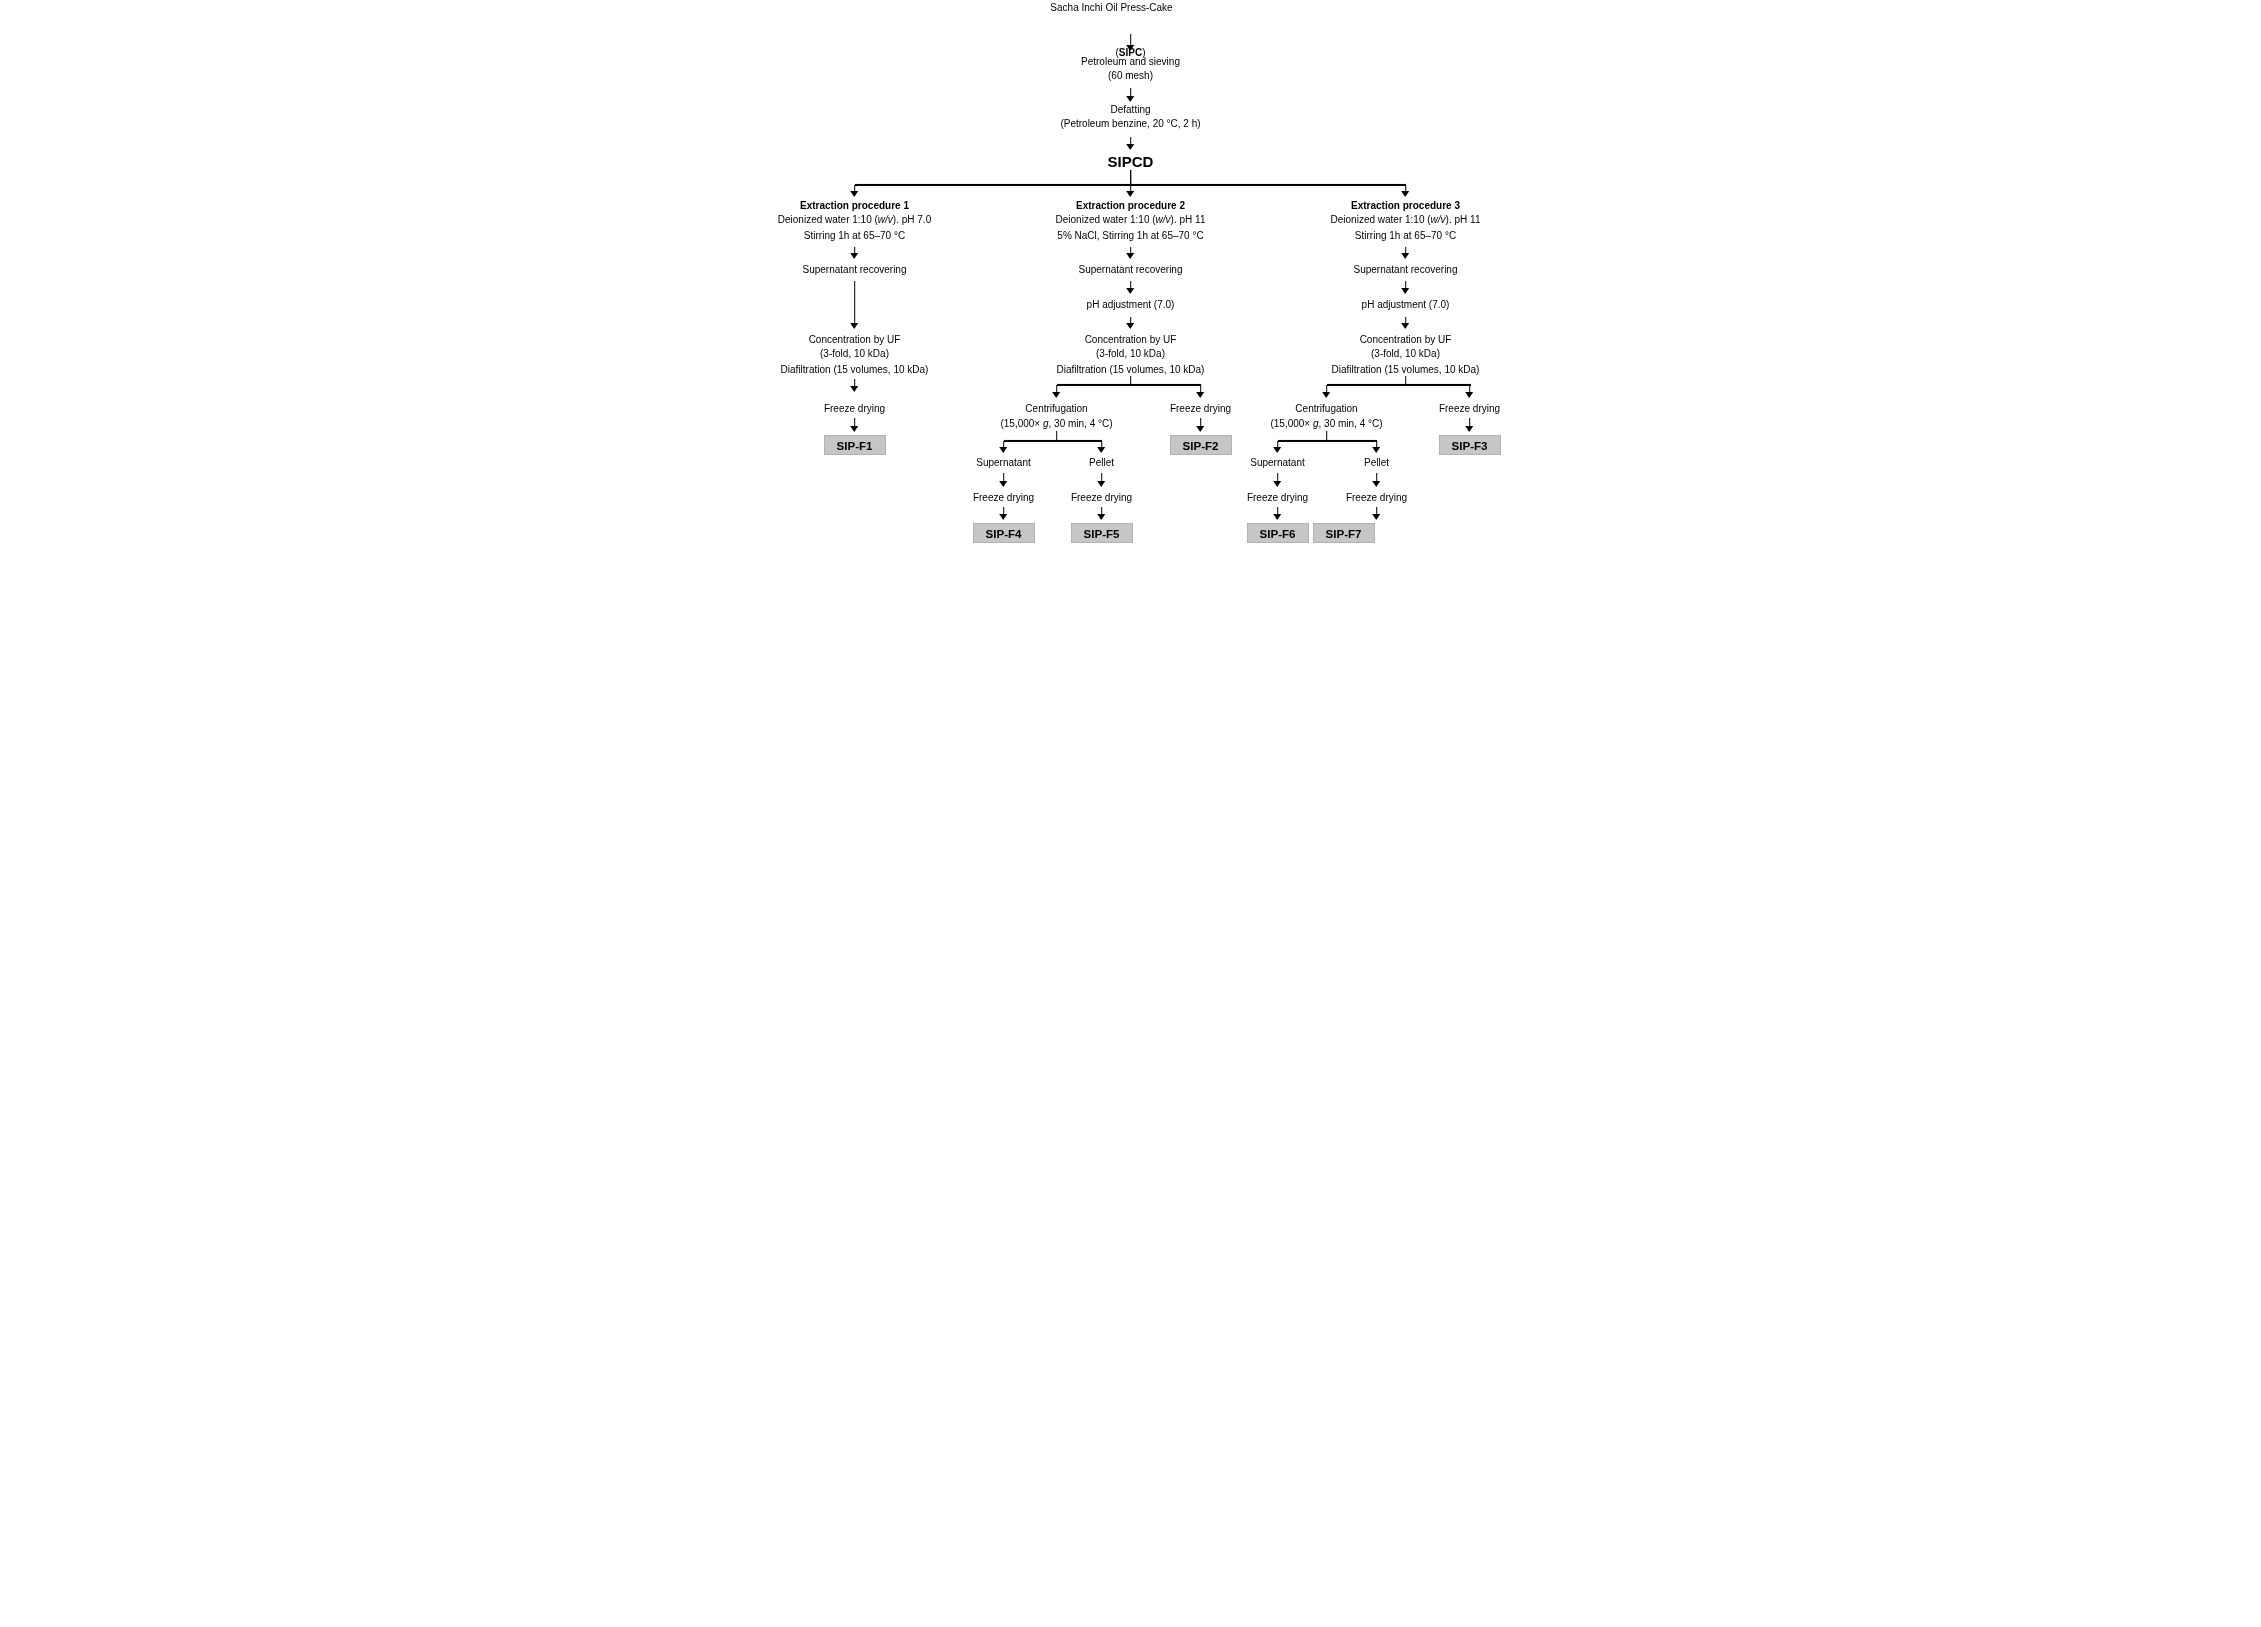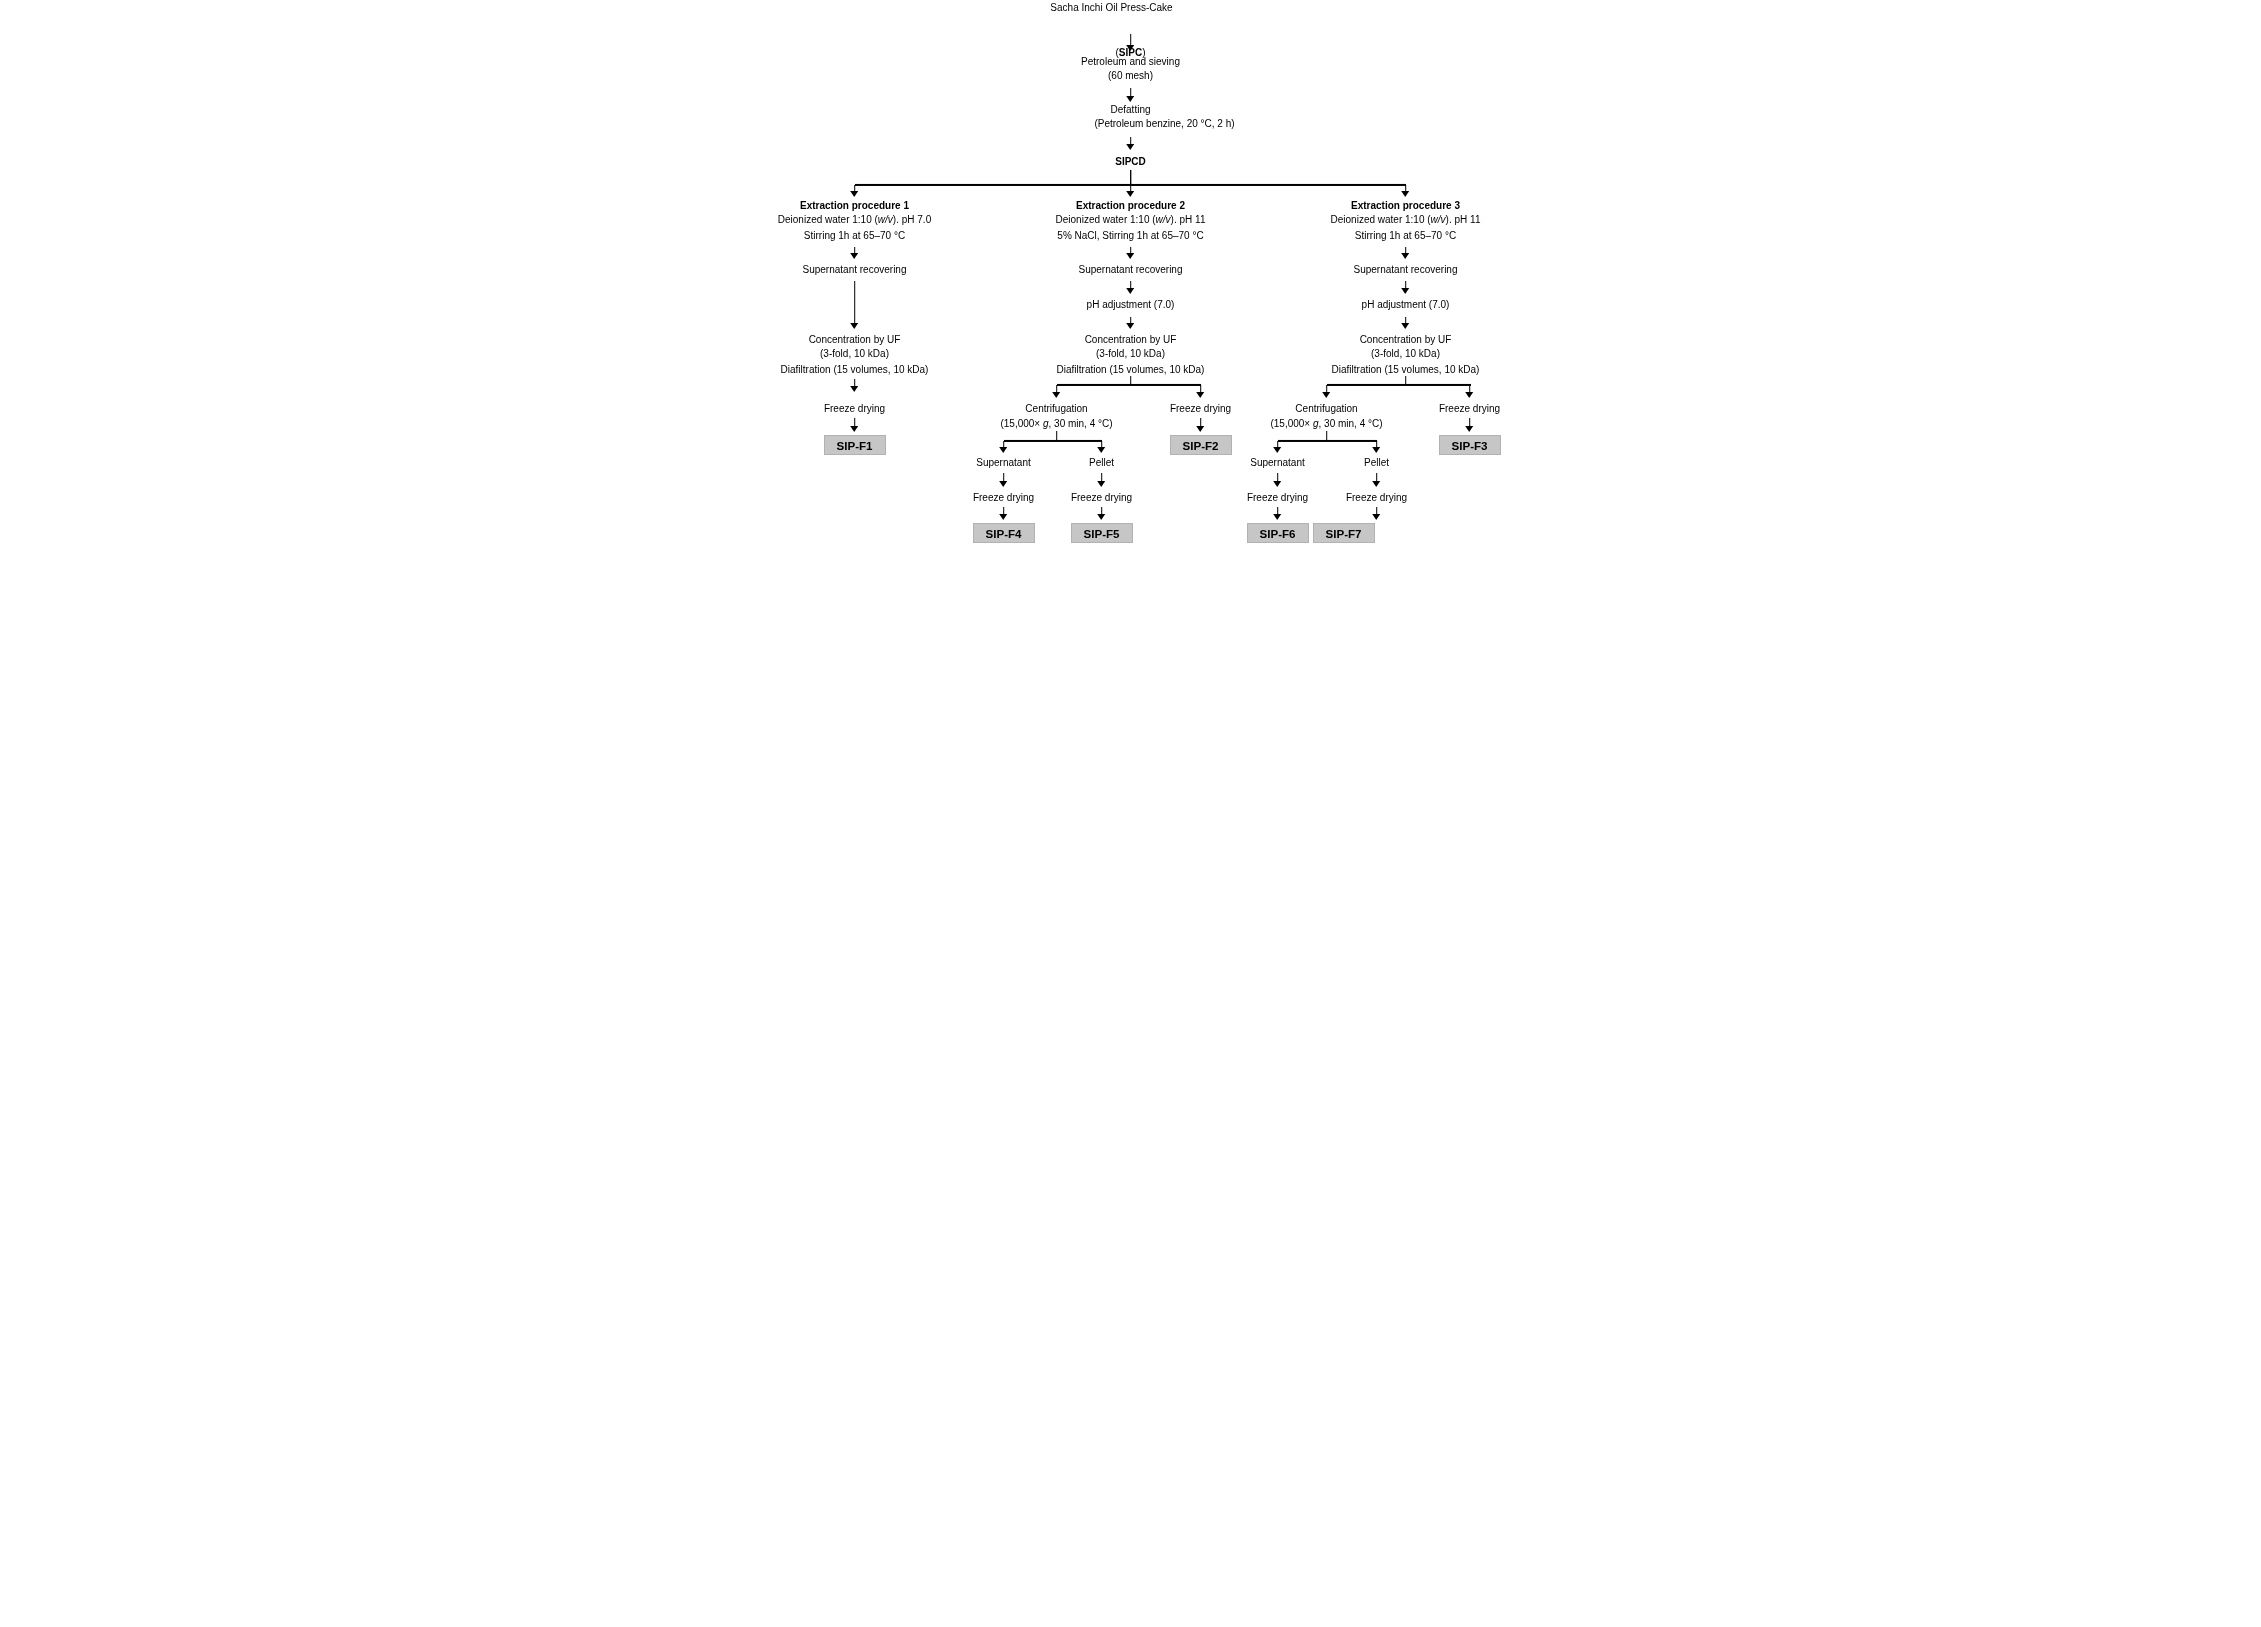--- a/index.html
+++ b/index.html
@@ -4,21 +4,21 @@
 <style>
   html,body{margin:0;padding:0;background:#ffffff;}
   #canvas{
     position:relative;width:754px;height:545px;margin:0 auto;
     background:#ffffff;color:#000;
     font-family:"Liberation Sans","DejaVu Sans",sans-serif;
   }
   .txt{position:absolute;transform:translateX(-50%);white-space:nowrap;
        text-align:center;font-size:10px;line-height:13.7px;}
   .bold{font-weight:bold;}
-  .big{font-size:10px;line-height:15px;}
+  .big{font-size:15px;line-height:15px;}
   .b{font-weight:bold;}
   .i{font-style:italic;}
   .ln{position:absolute;width:1.6px;background:#000;transform:translateX(-50%);}
   .va{position:absolute;width:1.6px;background:#000;transform:translateX(-50%);}
   .va::after{content:"";position:absolute;top:100%;left:50%;transform:translateX(-50%);
     width:0;height:0;border-left:4.2px solid transparent;border-right:4.2px solid transparent;
     border-top:6.9px solid #000;}
   .hbar{position:absolute;height:2.1px;background:#000;transform:translateY(-50%);}
   .product{position:absolute;transform:translateX(-50%);width:62px;height:20px;
     line-height:20px;text-align:center;font-weight:bold;font-size:11.6px;
@@ -29,21 +29,21 @@
 
 <div id="canvas">
 
   <div class="txt" style="left:358px;top:1.1px;">Sacha Inchi Oil Press-Cake</div>
   <div class="txt" style="left:377px;top:15px;margin-top:31px;"><span>(</span><span class="b">SIPC</span><span>)</span></div>
   <div class="va" style="left:377px;top:34px;height:10.6px;"></div>
   <div class="txt" style="left:377px;top:55px;">Petroleum and sieving</div>
   <div class="txt" style="left:377px;top:69px;">(60 mesh)</div>
   <div class="va" style="left:377px;top:88px;height:8px;"></div>
   <div class="txt" style="left:377px;top:103px;">Defatting</div>
-  <div class="txt" style="left:377px;top:117px;margin-left:34px;">(Petroleum benzine, 20 °C, 2 h)</div>
+  <div class="txt" style="left:377px;top:117px;">(Petroleum benzine, 20 °C, 2 h)</div>
   <div class="va" style="left:377px;top:137px;height:7.4px;"></div>
   <div class="txt bold big" style="left:377px;top:154px;">SIPCD</div>
 
   <div class="ln" style="left:377px;top:170px;height:15px;"></div>
   <div class="hbar" style="left:101px;top:185px;width:551px;"></div>
   <div class="va" style="left:101px;top:185px;height:6.3px;"></div>
   <div class="va" style="left:377px;top:170px;height:21px;"></div>
   <div class="va" style="left:652px;top:185px;height:6.3px;"></div>
 
   <div class="txt bold" style="left:101px;top:199px;">Extraction procedure 1</div>

